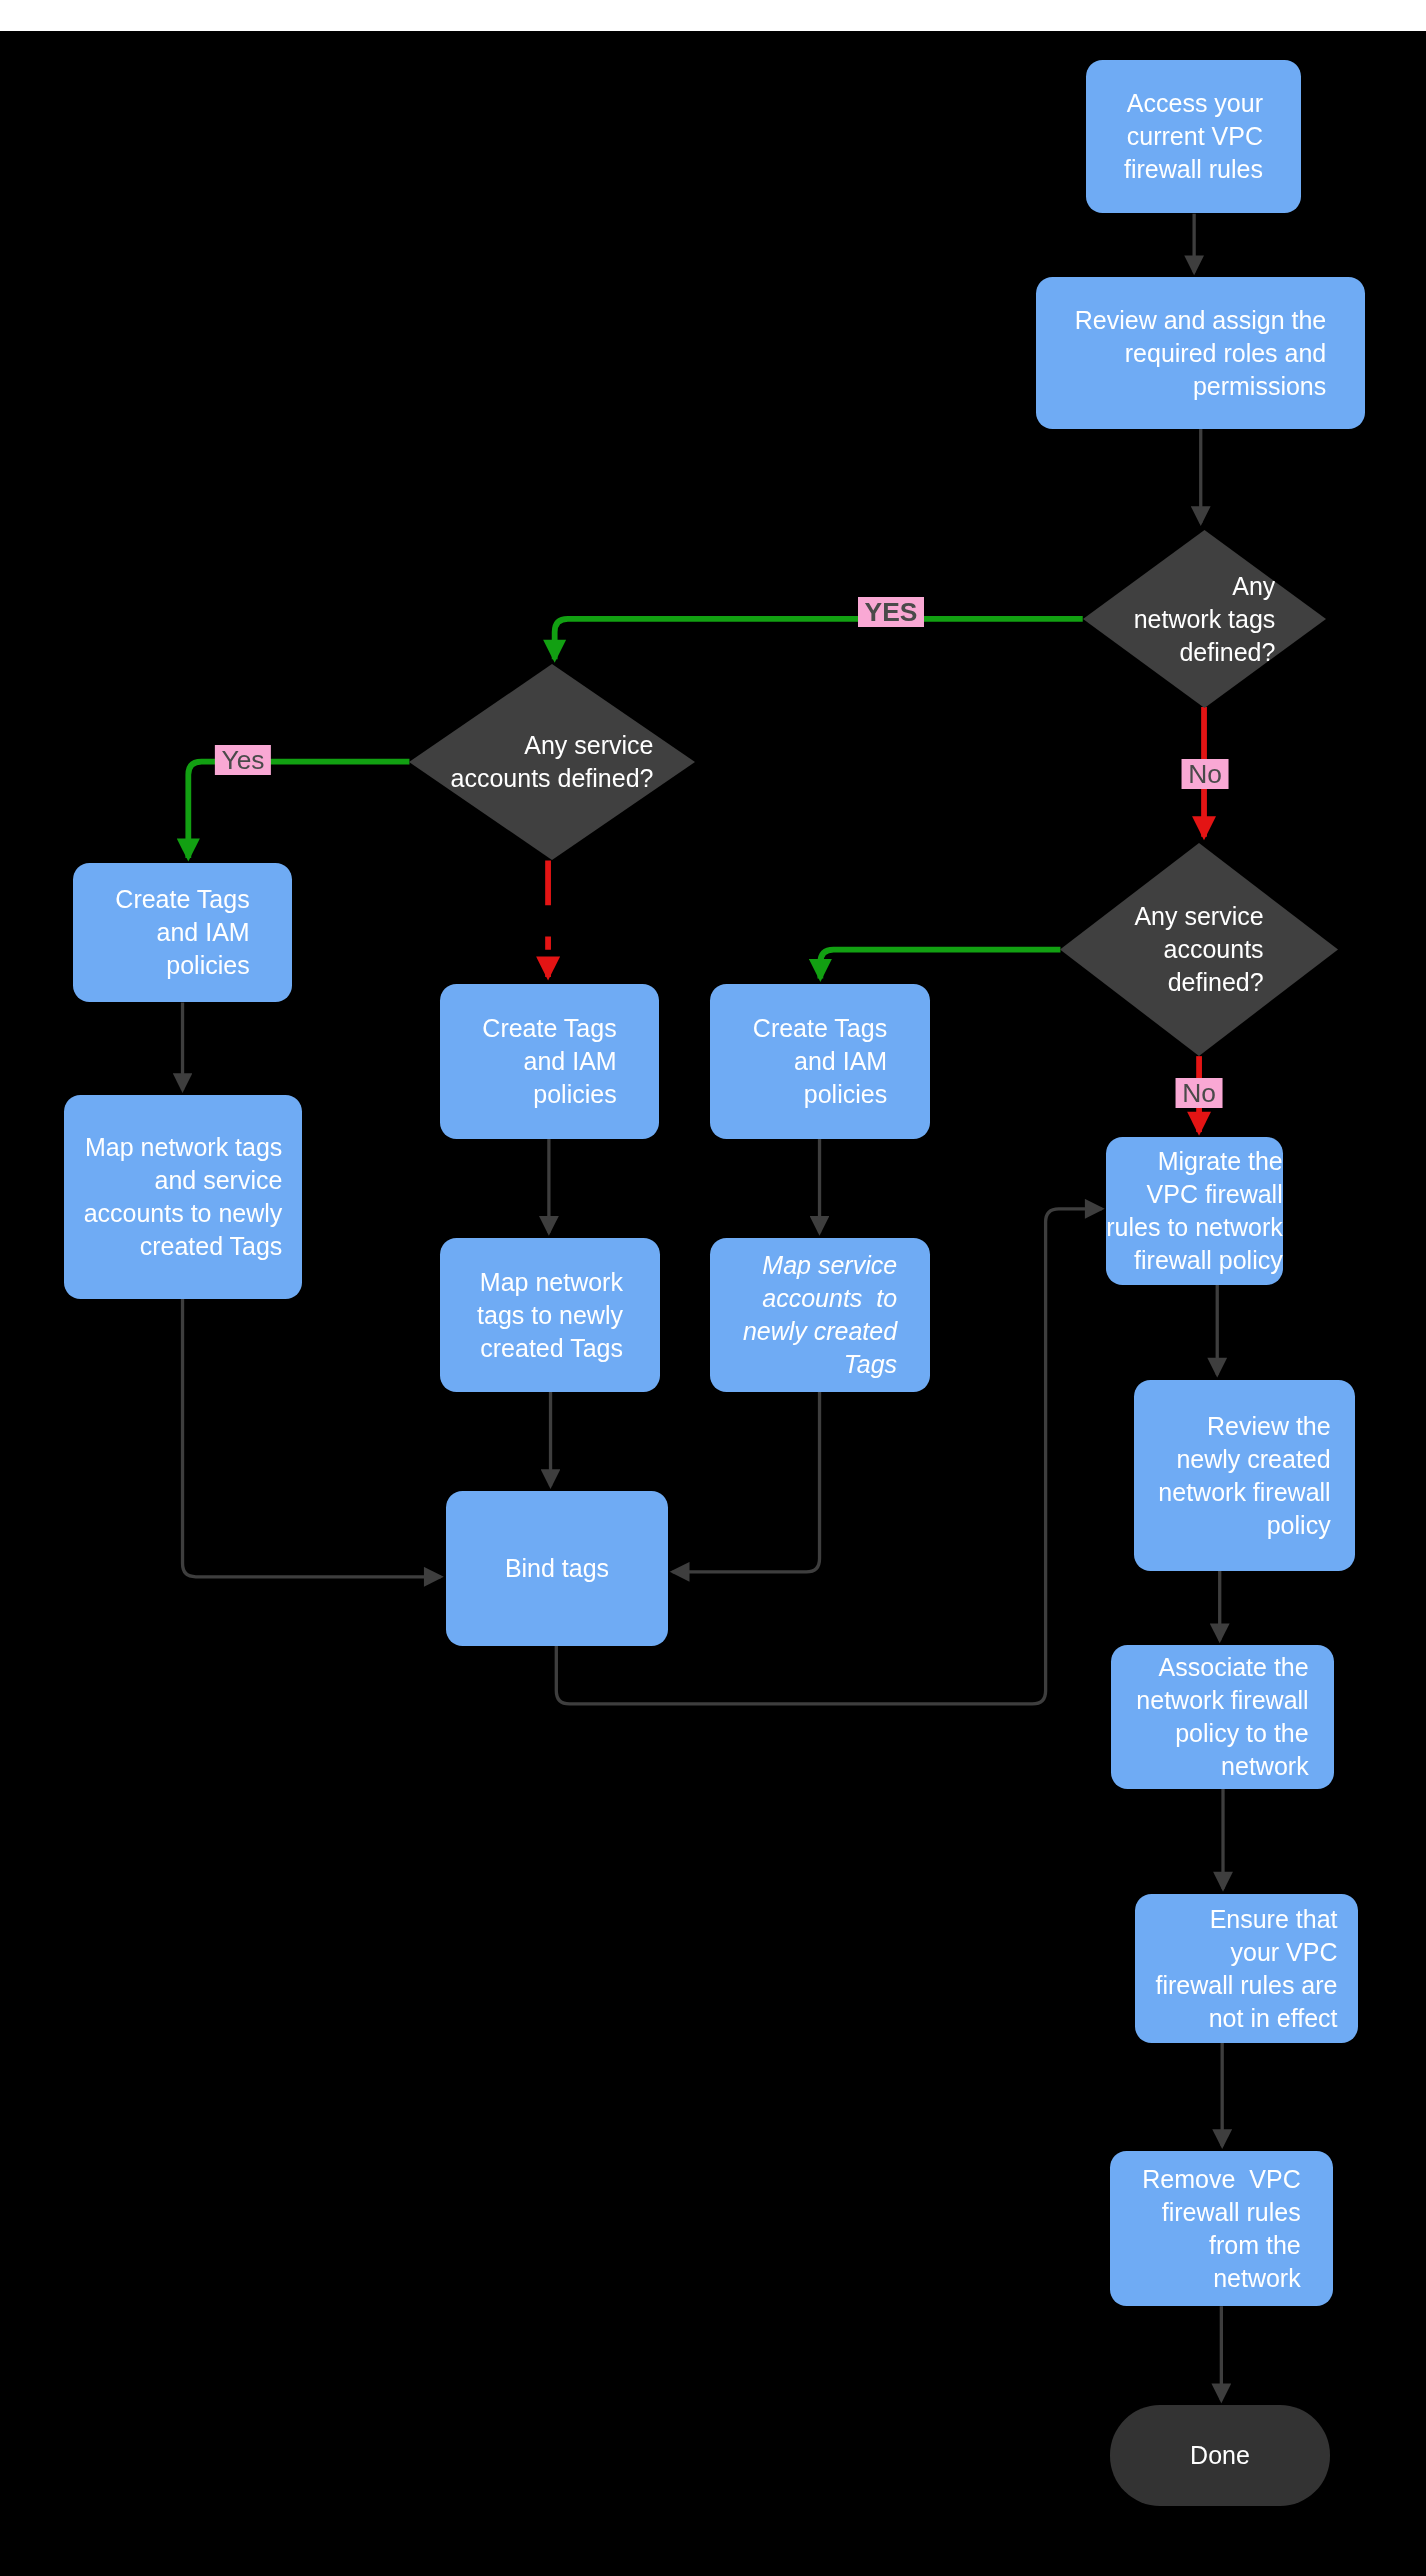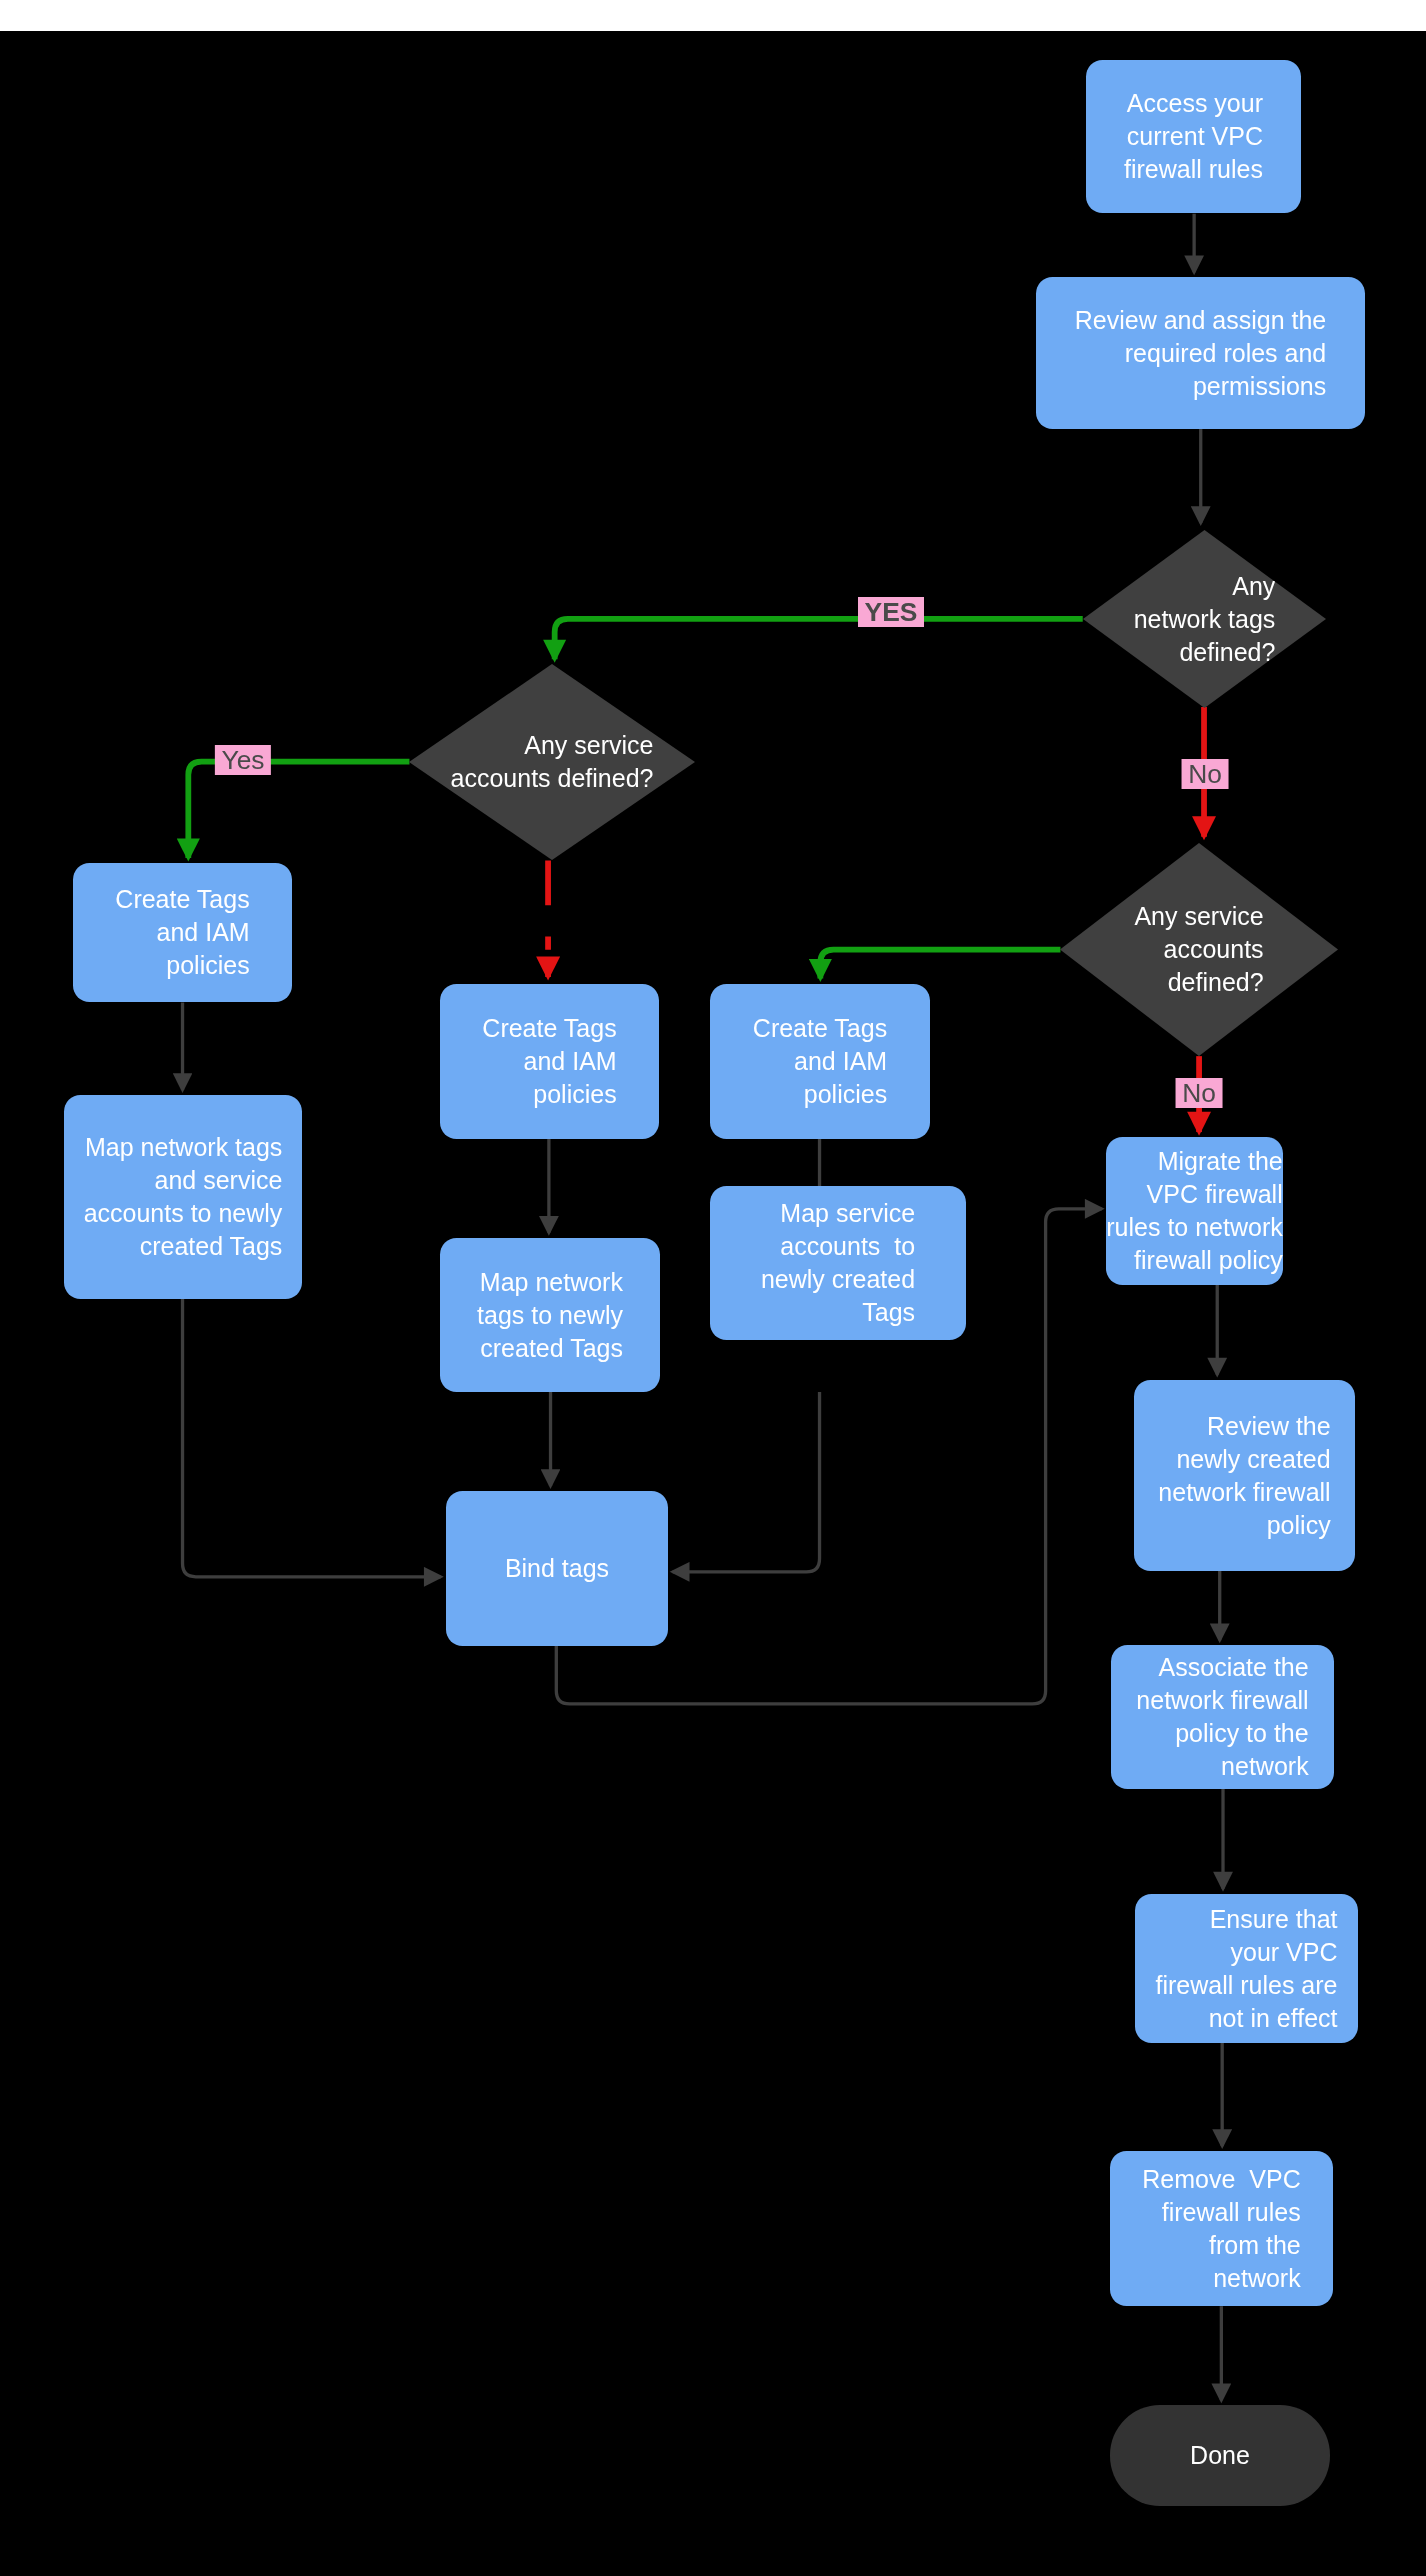--- a/index.html
+++ b/index.html
@@ -94,21 +94,21 @@
 
   <div class="node process" style="left:64px;top:1095px;width:238px;height:204px;">Map network tags
 and service
 accounts to newly
 created Tags</div>
 
   <div class="node process" style="left:440px;top:1238px;width:220px;height:154px;">Map network
 tags to newly
 created Tags</div>
 
-  <div class="node process" style="left:710px;top:1186px;width:256px;height:154px;">Map service
+  <div class="node process" style="left:710px;top:1238px;width:220px;height:154px;font-style:italic;">Map service
 accounts  to
 newly created
 Tags</div>
 
   <div class="node process" style="left:1106px;top:1137px;width:177px;height:148px;">Migrate the
 VPC firewall
 rules to network
 firewall policy</div>
 
   <div class="node process" style="left:1106px;top:1380px;width:221px;height:191px;margin-left:28px;">Review the

